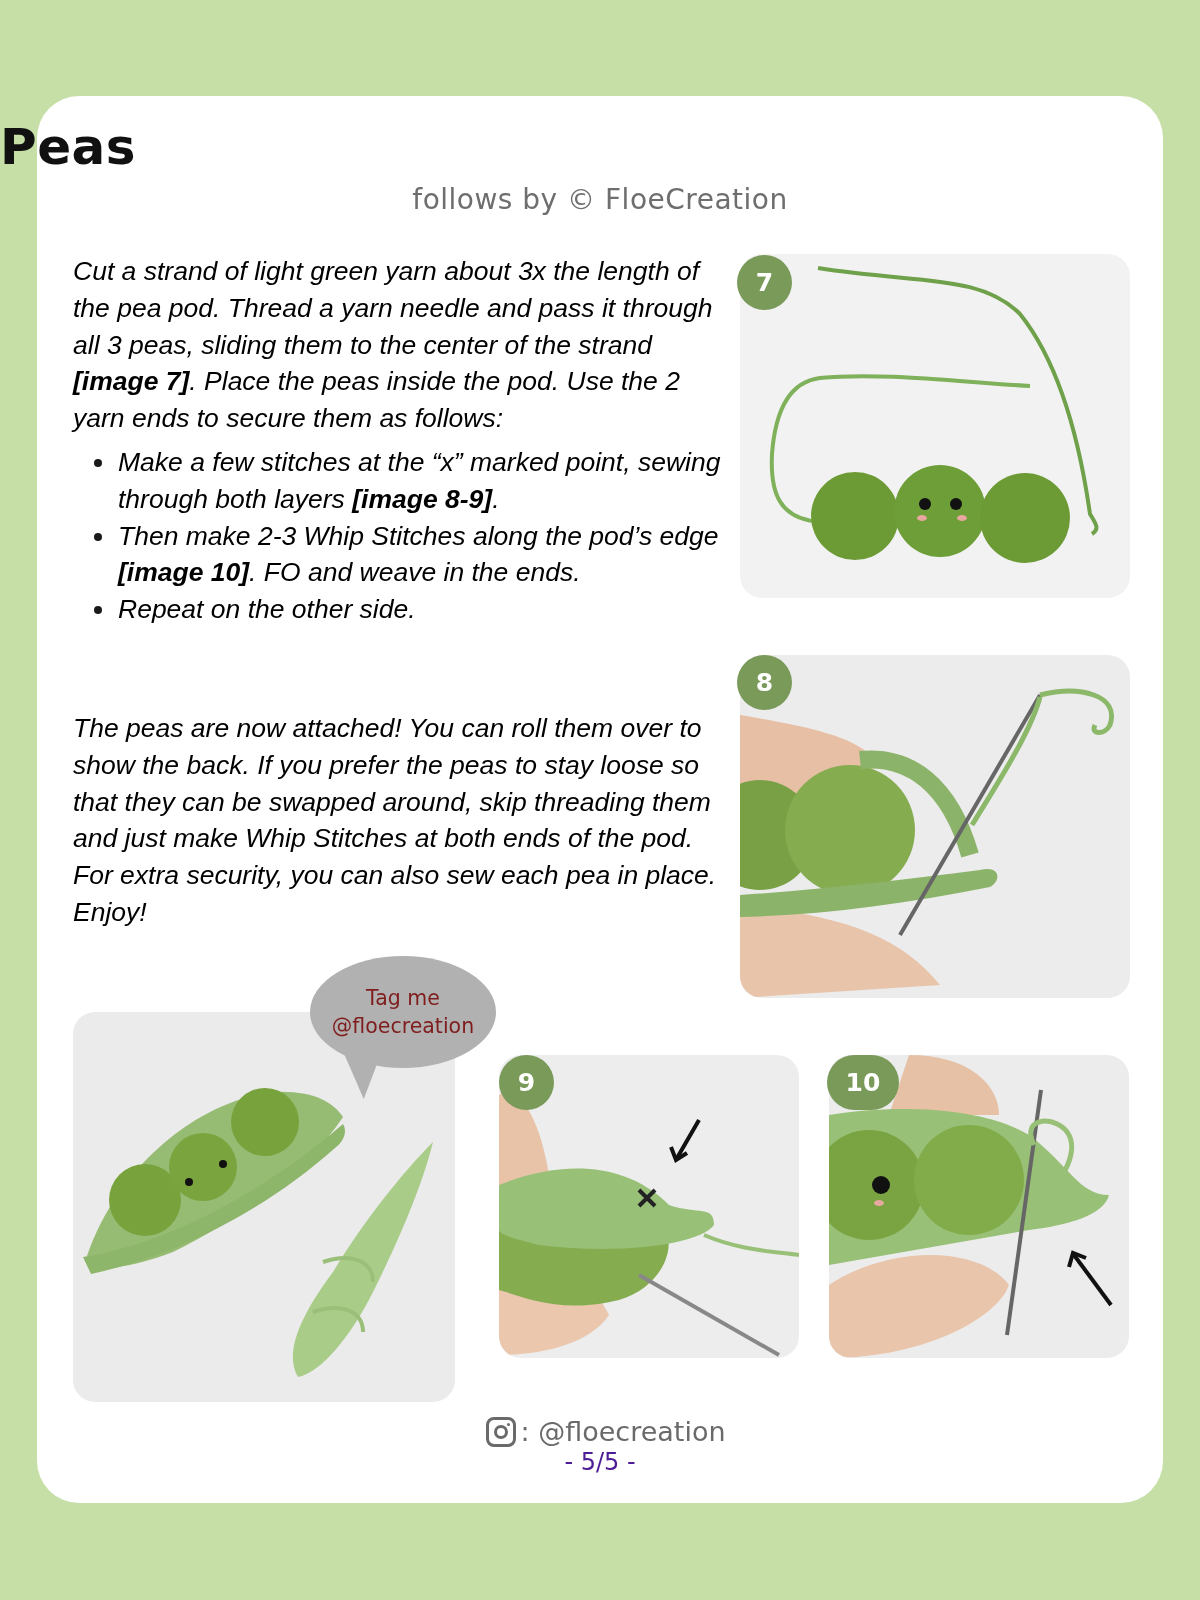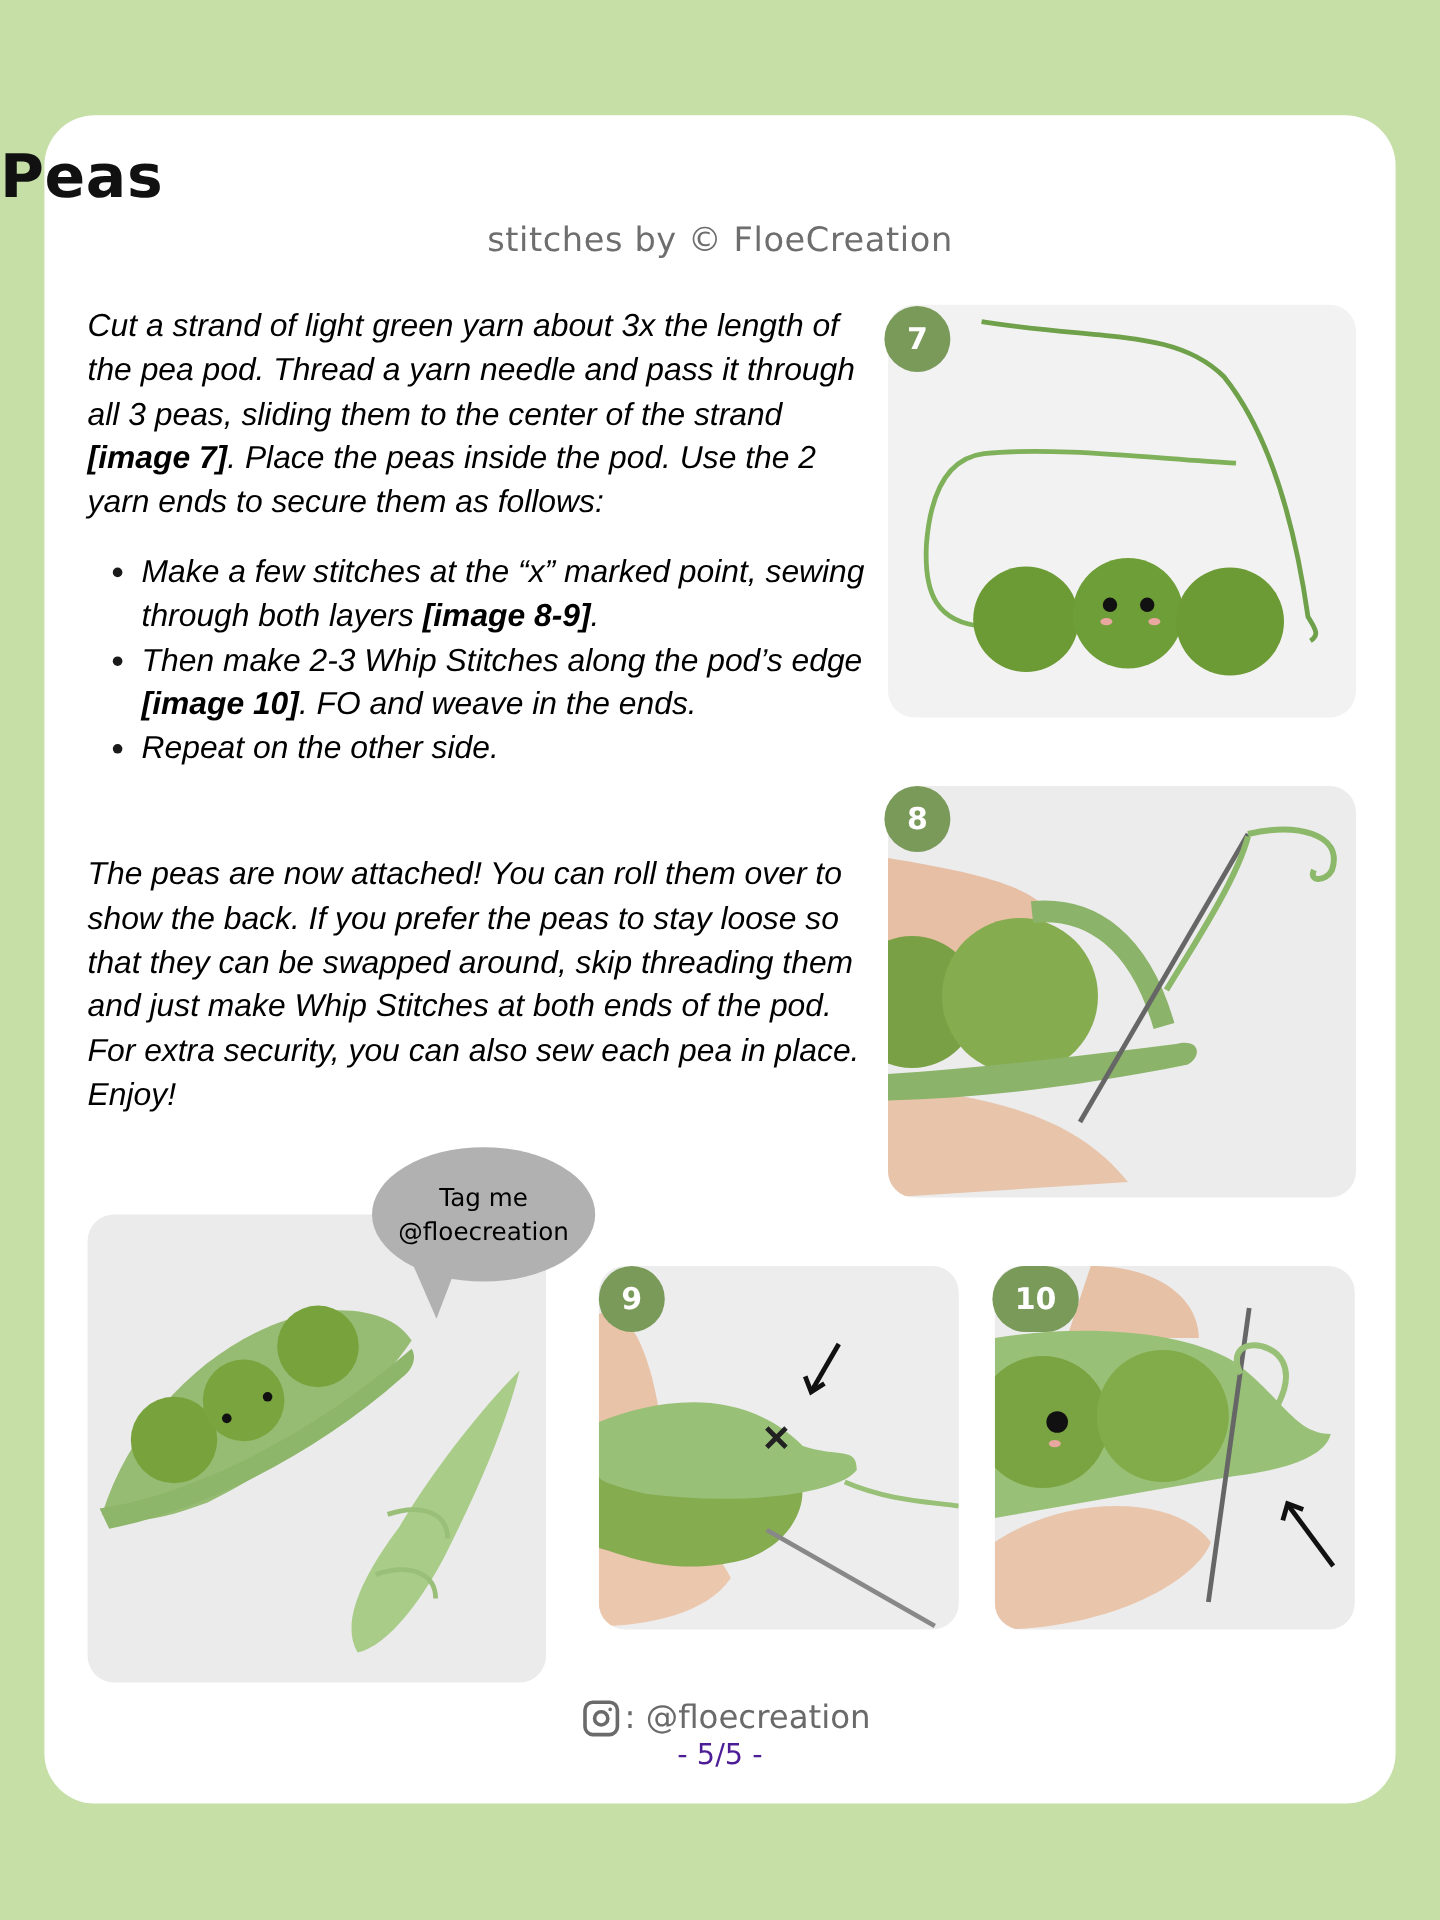--- a/index.html
+++ b/index.html
@@ -42,21 +42,21 @@
     font-style: italic;
     font-size: 26.5px;
     line-height: 36.8px;
     color: #000000;
   }
   .p1 { top: 253px; }
   .p2 { top: 710px; font-style: italic; }
   .body-text b { font-weight: bold; }
   ul.steps {
     list-style: none;
-    margin-top: 21px;
+    margin-top: 7px;
     padding-left: 45px;
   }
   ul.steps li { position: relative; }
   ul.steps li::before {
     content: "";
     position: absolute;
     left: -24px; top: 15px;
     width: 8px; height: 8px;
     border-radius: 50%;
     background: #1a1a1a;
@@ -86,21 +86,21 @@
     position: absolute;
     left: 310px; top: 956px;
     width: 186px; height: 112px;
     background: #b1b1b1;
     border-radius: 50%;
     z-index: 5;
     display: flex; flex-direction: column; align-items: center; justify-content: center;
     font-family: "DejaVu Sans", sans-serif;
     font-size: 20.5px;
     line-height: 28px;
-    color: #000000;
+    color: #7f1d1d;
   }
   .bubble-tail {
     position: absolute;
     left: 345px; top: 1045px;
     width: 0; height: 0;
     border-left: 14px solid transparent;
     border-right: 30px solid transparent;
     border-top: 54px solid #b1b1b1;
     transform: skewX(10deg);
     z-index: 4;
@@ -146,21 +146,21 @@
     color: #4c1d95;
   }
   svg { display: block; }
 </style>
 </head>
 <body>
 
 <div class="card"></div>
 
 <div class="title">Peas</div>
-<div class="subtitle">stitches by © FloeCreation</div>
+<div class="subtitle">follows by © FloeCreation</div>
 
 <div class="body-text p1">
   <p>
     <span>Cut a strand of light green yarn about 3x the length of the pea pod. Thread a yarn needle and pass it through all 3 peas, sliding them to the center of the strand </span><b>[image 7]</b><span>. Place the peas inside the pod. Use the 2 yarn ends to secure them as follows:</span>
   </p>
   <ul class="steps">
     <li>
       <span>Make a few stitches at the “x” marked point, sewing through both layers </span><b>[image 8-9]</b><span>.</span>
     </li>
     <li>

